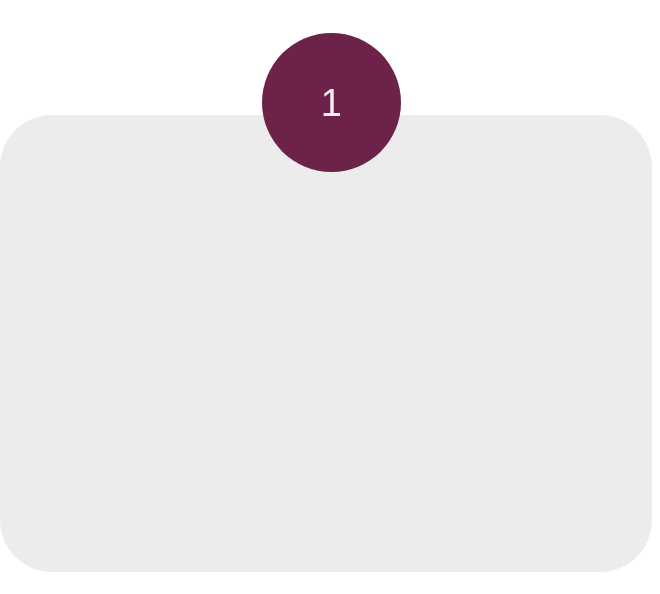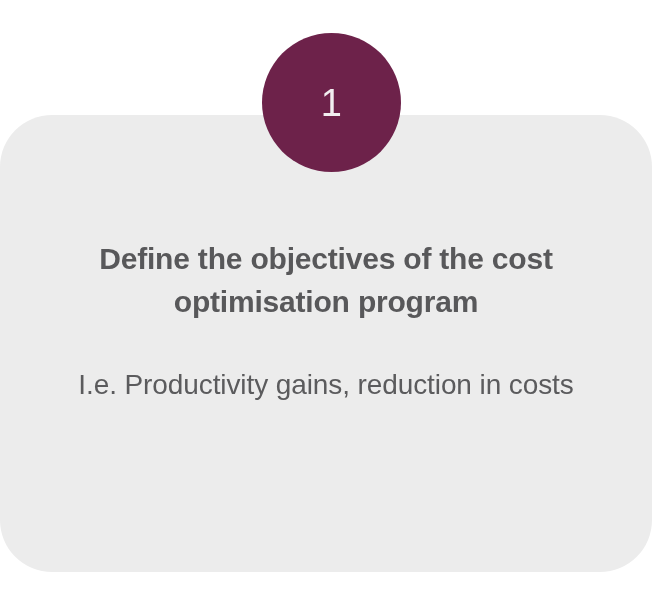--- a/index.html
+++ b/index.html
@@ -97,23 +97,21 @@
     box-sizing: border-box;
   }
 </style>
 </head>
 <body>
 
 <div class="stage">
 
   <div class="step-card">
 
-    <h2 class="step-title">Define the objectives of the cost optimisation program</h2>
 
-    <p class="step-description">I.e. Productivity gains, reduction in costs</p>
 
   </div>
 
   <div class="step-badge">
     <span class="step-badge-number">1</span>
   </div>
 
 </div>
 
 </body></html>

